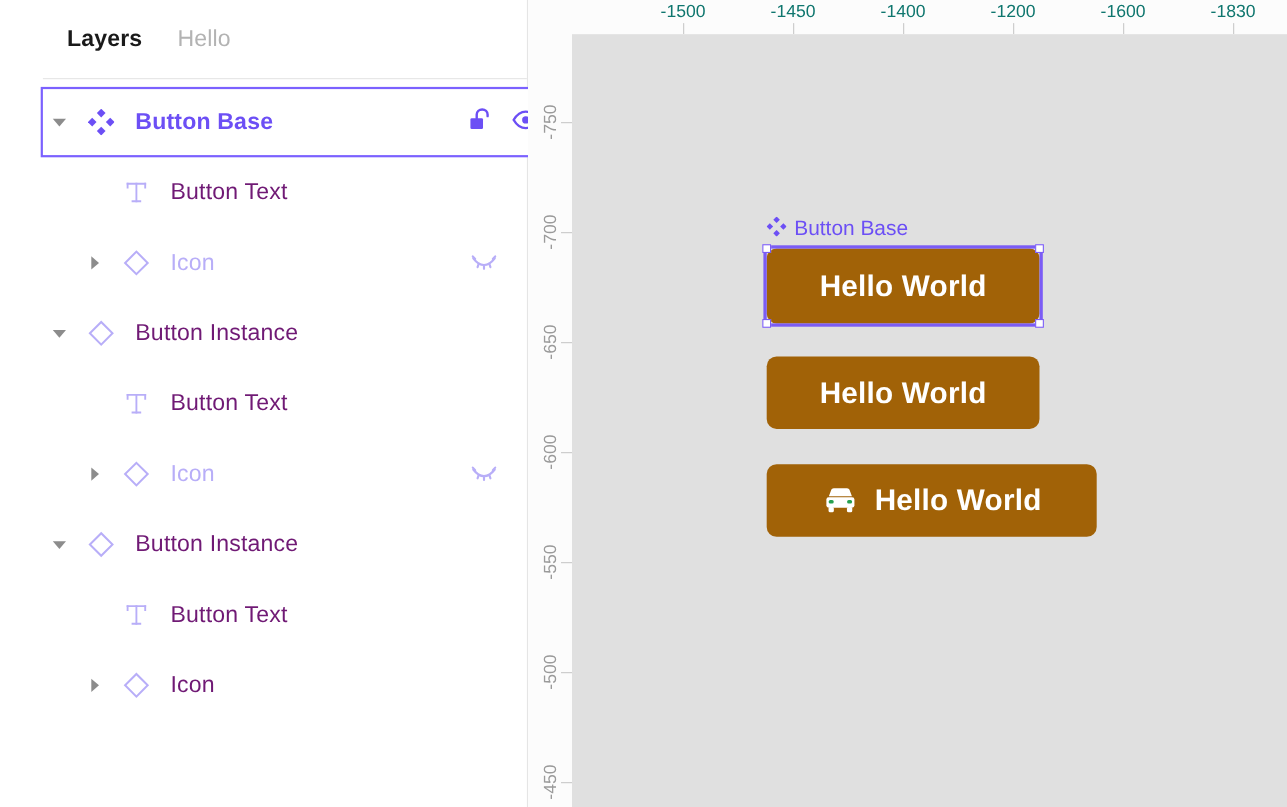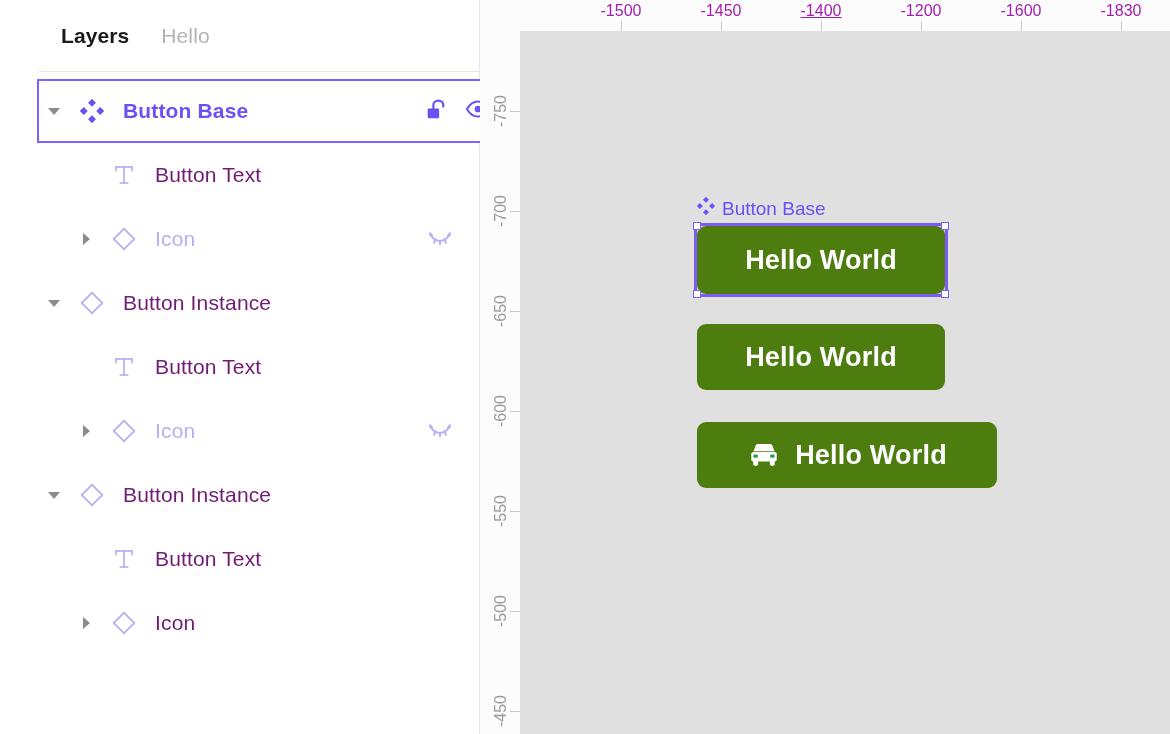--- a/index.html
+++ b/index.html
@@ -159,21 +159,21 @@
   .rh-tick {
     position: absolute;
     top: 21px;
     width: 1px; height: 10px;
     background: #c9c9c9;
   }
   .rh-label {
     position: absolute;
     top: 2px;
     font-size: 16px;
-    color: #a21caf;
+    color: #0f766e;
     transform: translateX(-50%);
     white-space: nowrap;
   }
   .rv-tick {
     position: absolute;
     left: 30px;
     height: 1px; width: 10px;
     background: #c9c9c9;
   }
   .rv-label {
@@ -197,21 +197,21 @@
     position: absolute;
     display: flex;
     align-items: center;
     gap: 7px;
     font-size: 19px;
     color: #6c4ff5;
     white-space: nowrap;
   }
   .btn {
     position: absolute;
-    background: #4d7c0f;
+    background: #a16207;
     border-radius: 9px;
     display: flex;
     align-items: center;
     justify-content: center;
     gap: 14px;
     color: #ffffff;
     font-size: 27px;
     font-weight: bold;
     letter-spacing: 0.2px;
     box-sizing: border-box;
@@ -429,21 +429,21 @@
         <div class="rv-label" style="top: 611px;">-500</div>
         <div class="rv-tick" style="top: 711px;"></div>
         <div class="rv-label" style="top: 711px;">-450</div>
       </div>
     <div class="ruler-h" id="ruler-h">
         <div class="rh-tick" style="left: 141px;"></div>
         <div class="rh-label" style="left: 141px;">-1500</div>
         <div class="rh-tick" style="left: 241px;"></div>
         <div class="rh-label" style="left: 241px;">-1450</div>
         <div class="rh-tick" style="left: 341px;"></div>
-        <div class="rh-label" style="left: 341px; text-decoration: underline;">-1400</div>
+        <div class="rh-label" style="left: 341px;">-1400</div>
         <div class="rh-tick" style="left: 441px;"></div>
         <div class="rh-label" style="left: 441px;">-1200</div>
         <div class="rh-tick" style="left: 541px;"></div>
         <div class="rh-label" style="left: 541px;">-1600</div>
         <div class="rh-tick" style="left: 641px;"></div>
         <div class="rh-label" style="left: 641px;">-1830</div>
       </div>
     <div id="canvas-objects">
         <div class="frame-label" style="left: 217px; top: 197px;">
           <span><svg width="18" height="18" viewBox="0 0 24 24">

